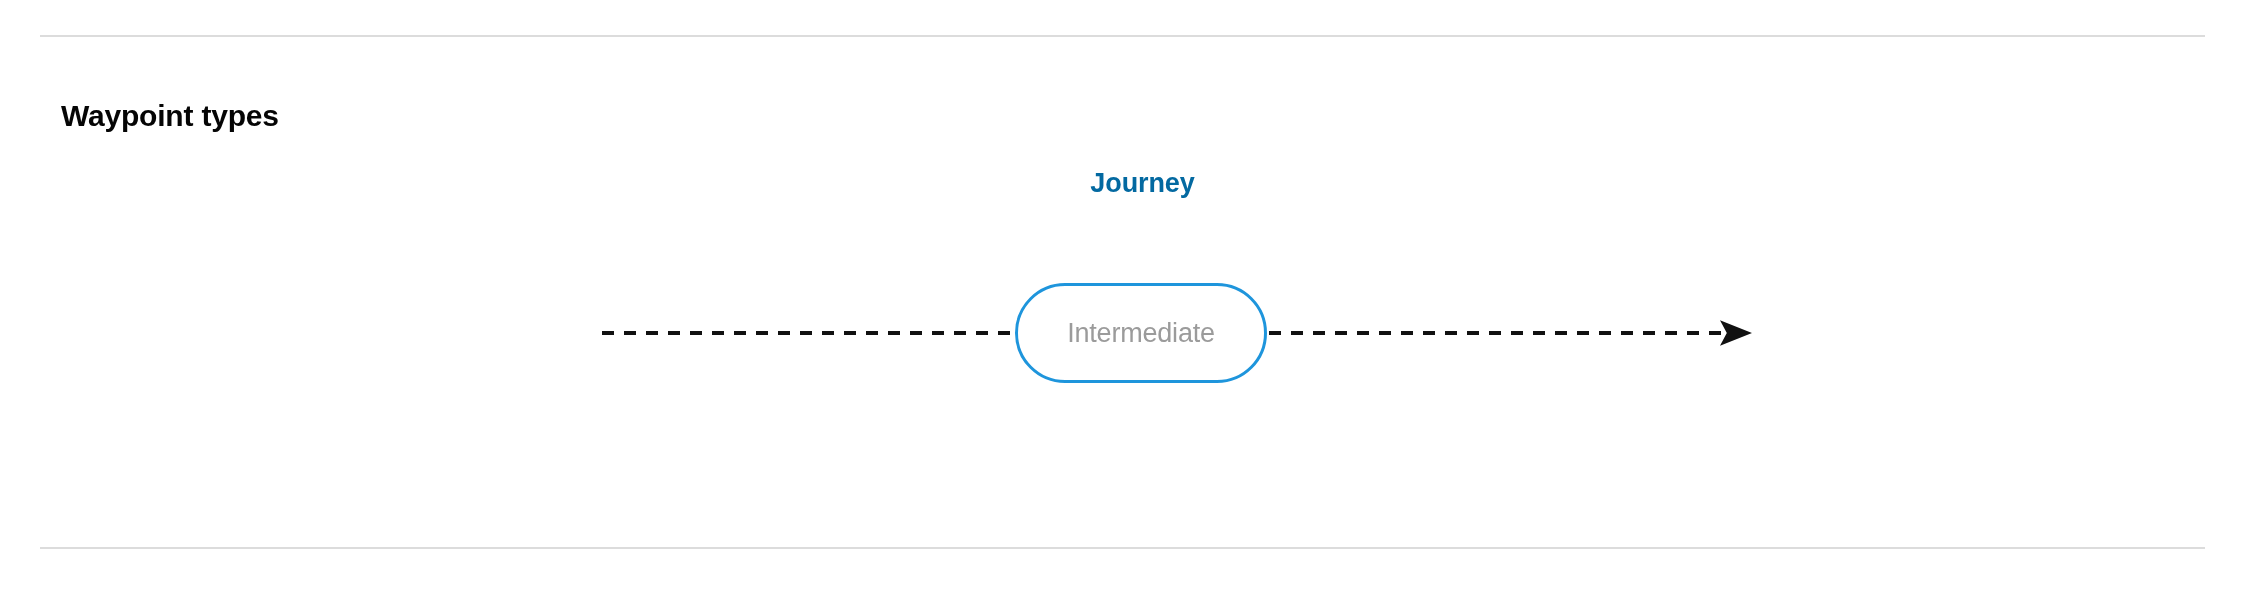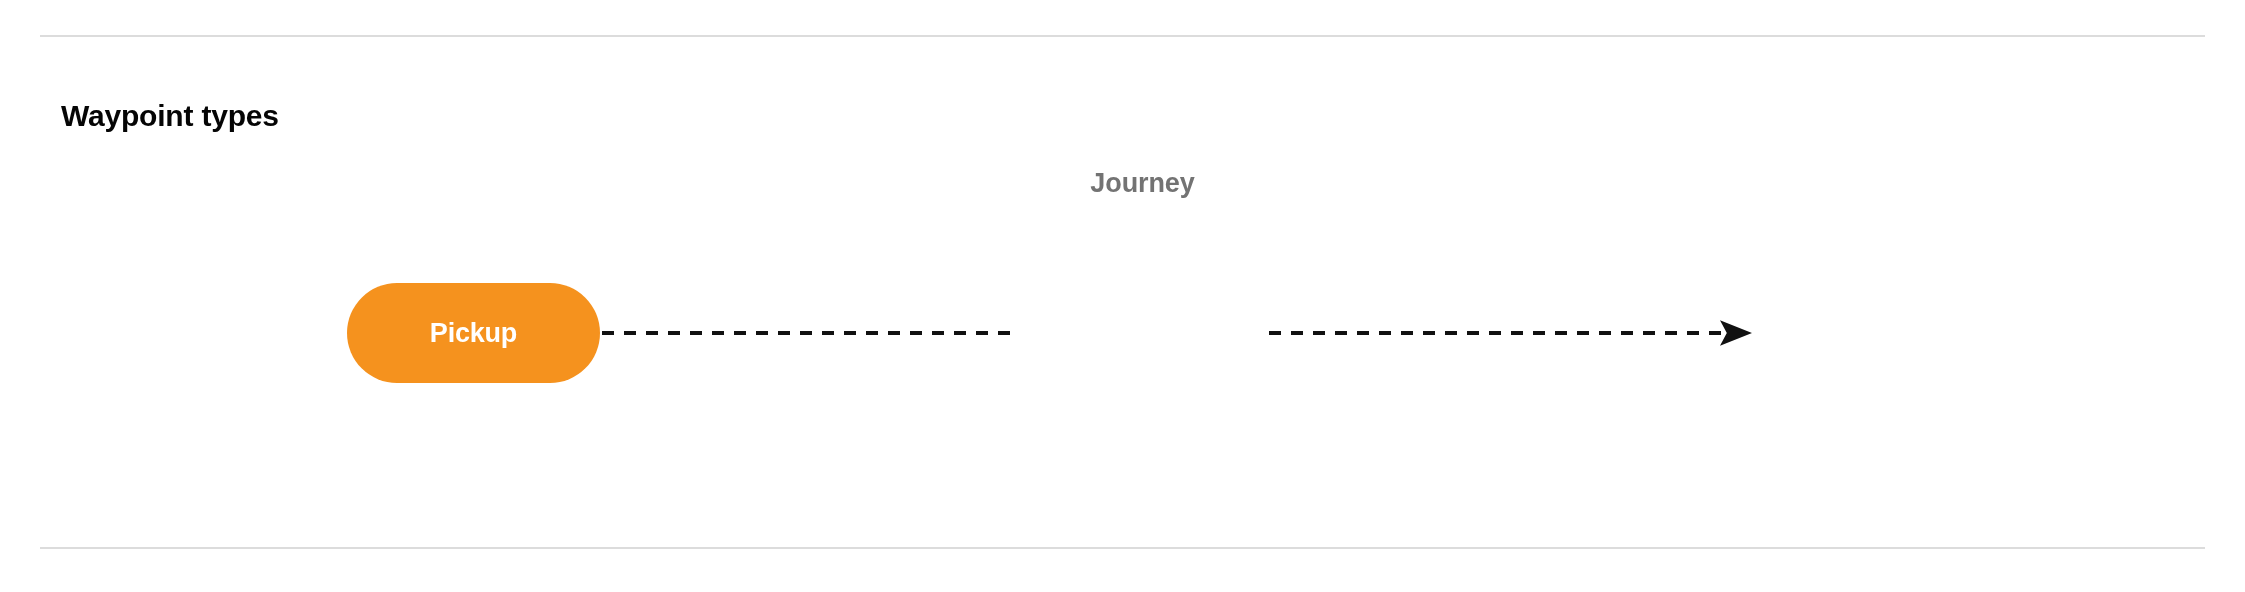--- a/index.html
+++ b/index.html
@@ -64,21 +64,21 @@
 
   
   .group-caption {
     position: absolute;
     left: 1070px;
     top: 168px;
     width: 145px;
     text-align: center;
     font-size: 27px;
     font-weight: bold;
-    color: #737373;
+    color: #0369a1;
     letter-spacing: -0.1px;
     white-space: nowrap;
   }
 
   
   .node {
     position: absolute;
     display: flex;
     align-items: center;
     justify-content: center;
@@ -126,23 +126,23 @@
         </marker>
       </defs>
 
       <line x1="602" y1="333" x2="1013" y2="333" stroke="#111111" stroke-width="4" stroke-dasharray="12 10" stroke-linecap="butt"></line>
 
       <line x1="1269" y1="333" x2="1750" y2="333" stroke="#111111" stroke-width="4" stroke-dasharray="12 10" stroke-linecap="butt" marker-end="url(#arrow-head)"></line>
     </svg>
 
     <div class="group-caption">Journey</div>
 
-    <div class="node terminal" id="node-pickup">
-      <span>Pickup</span>
+
+    <div class="node intermediate" id="node-intermediate">
+      <span>Intermediate</span>
     </div>
-
 
 
   </div>
 
   <div class="divider bottom"></div>
 
 </div>
 
 </body></html>

